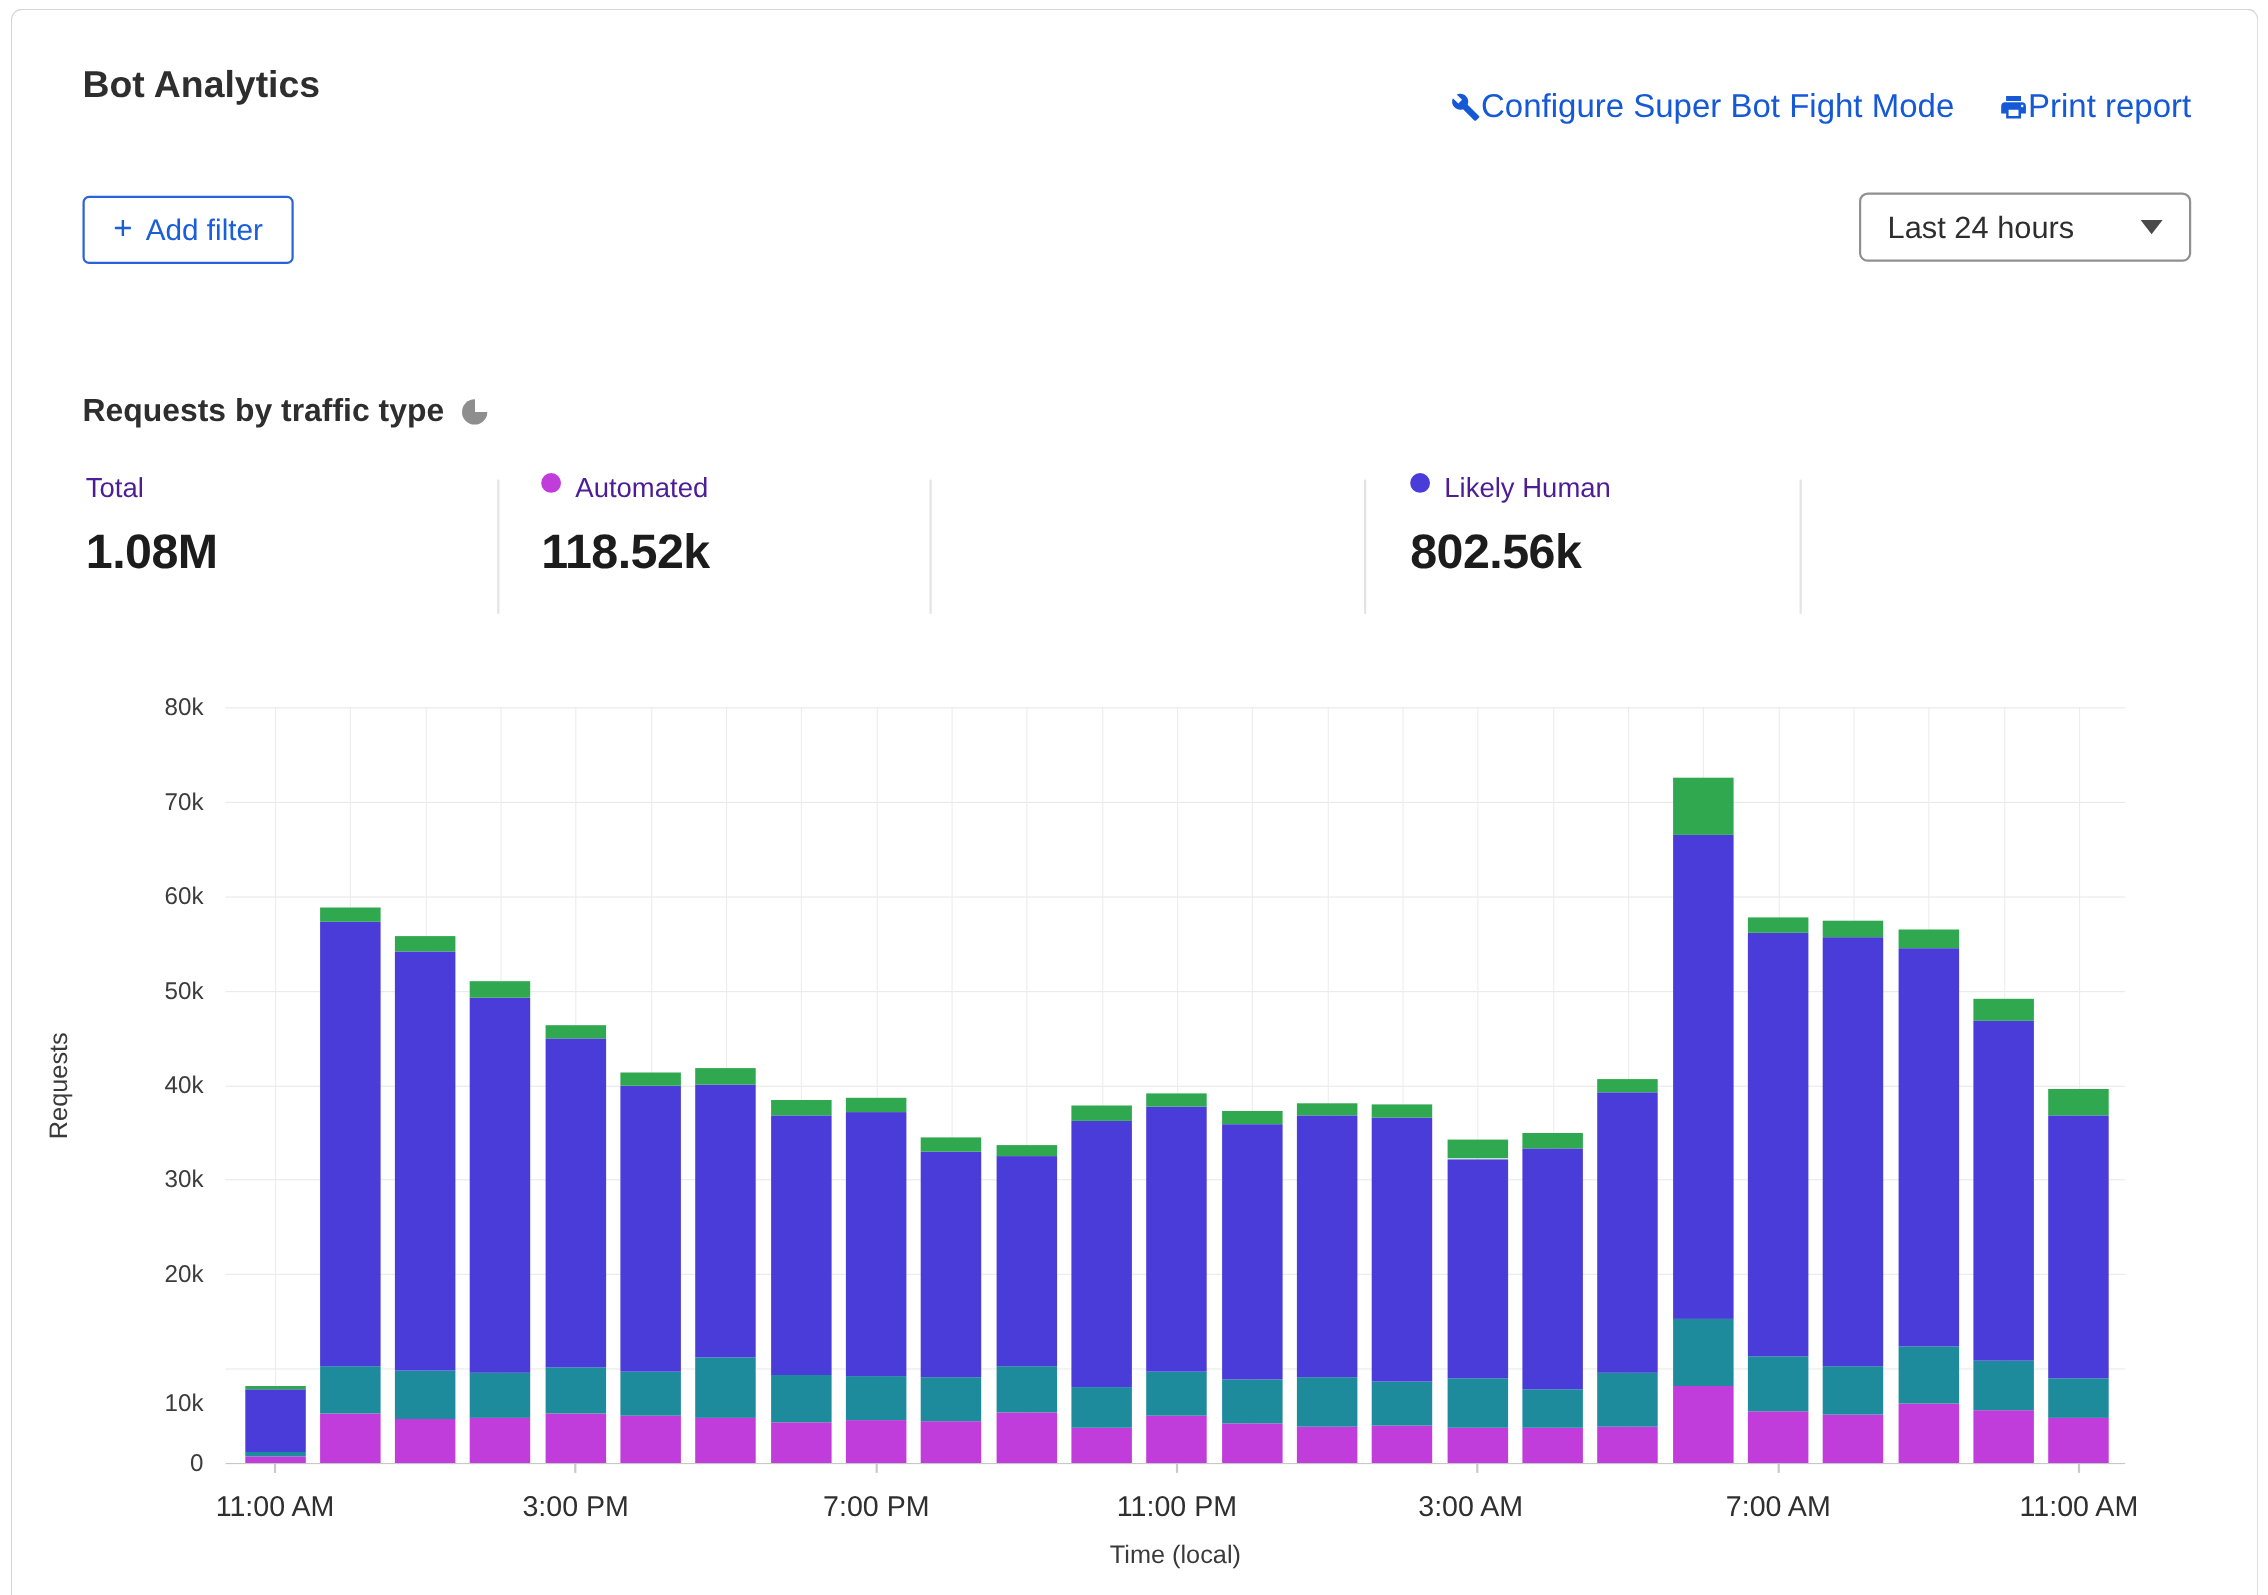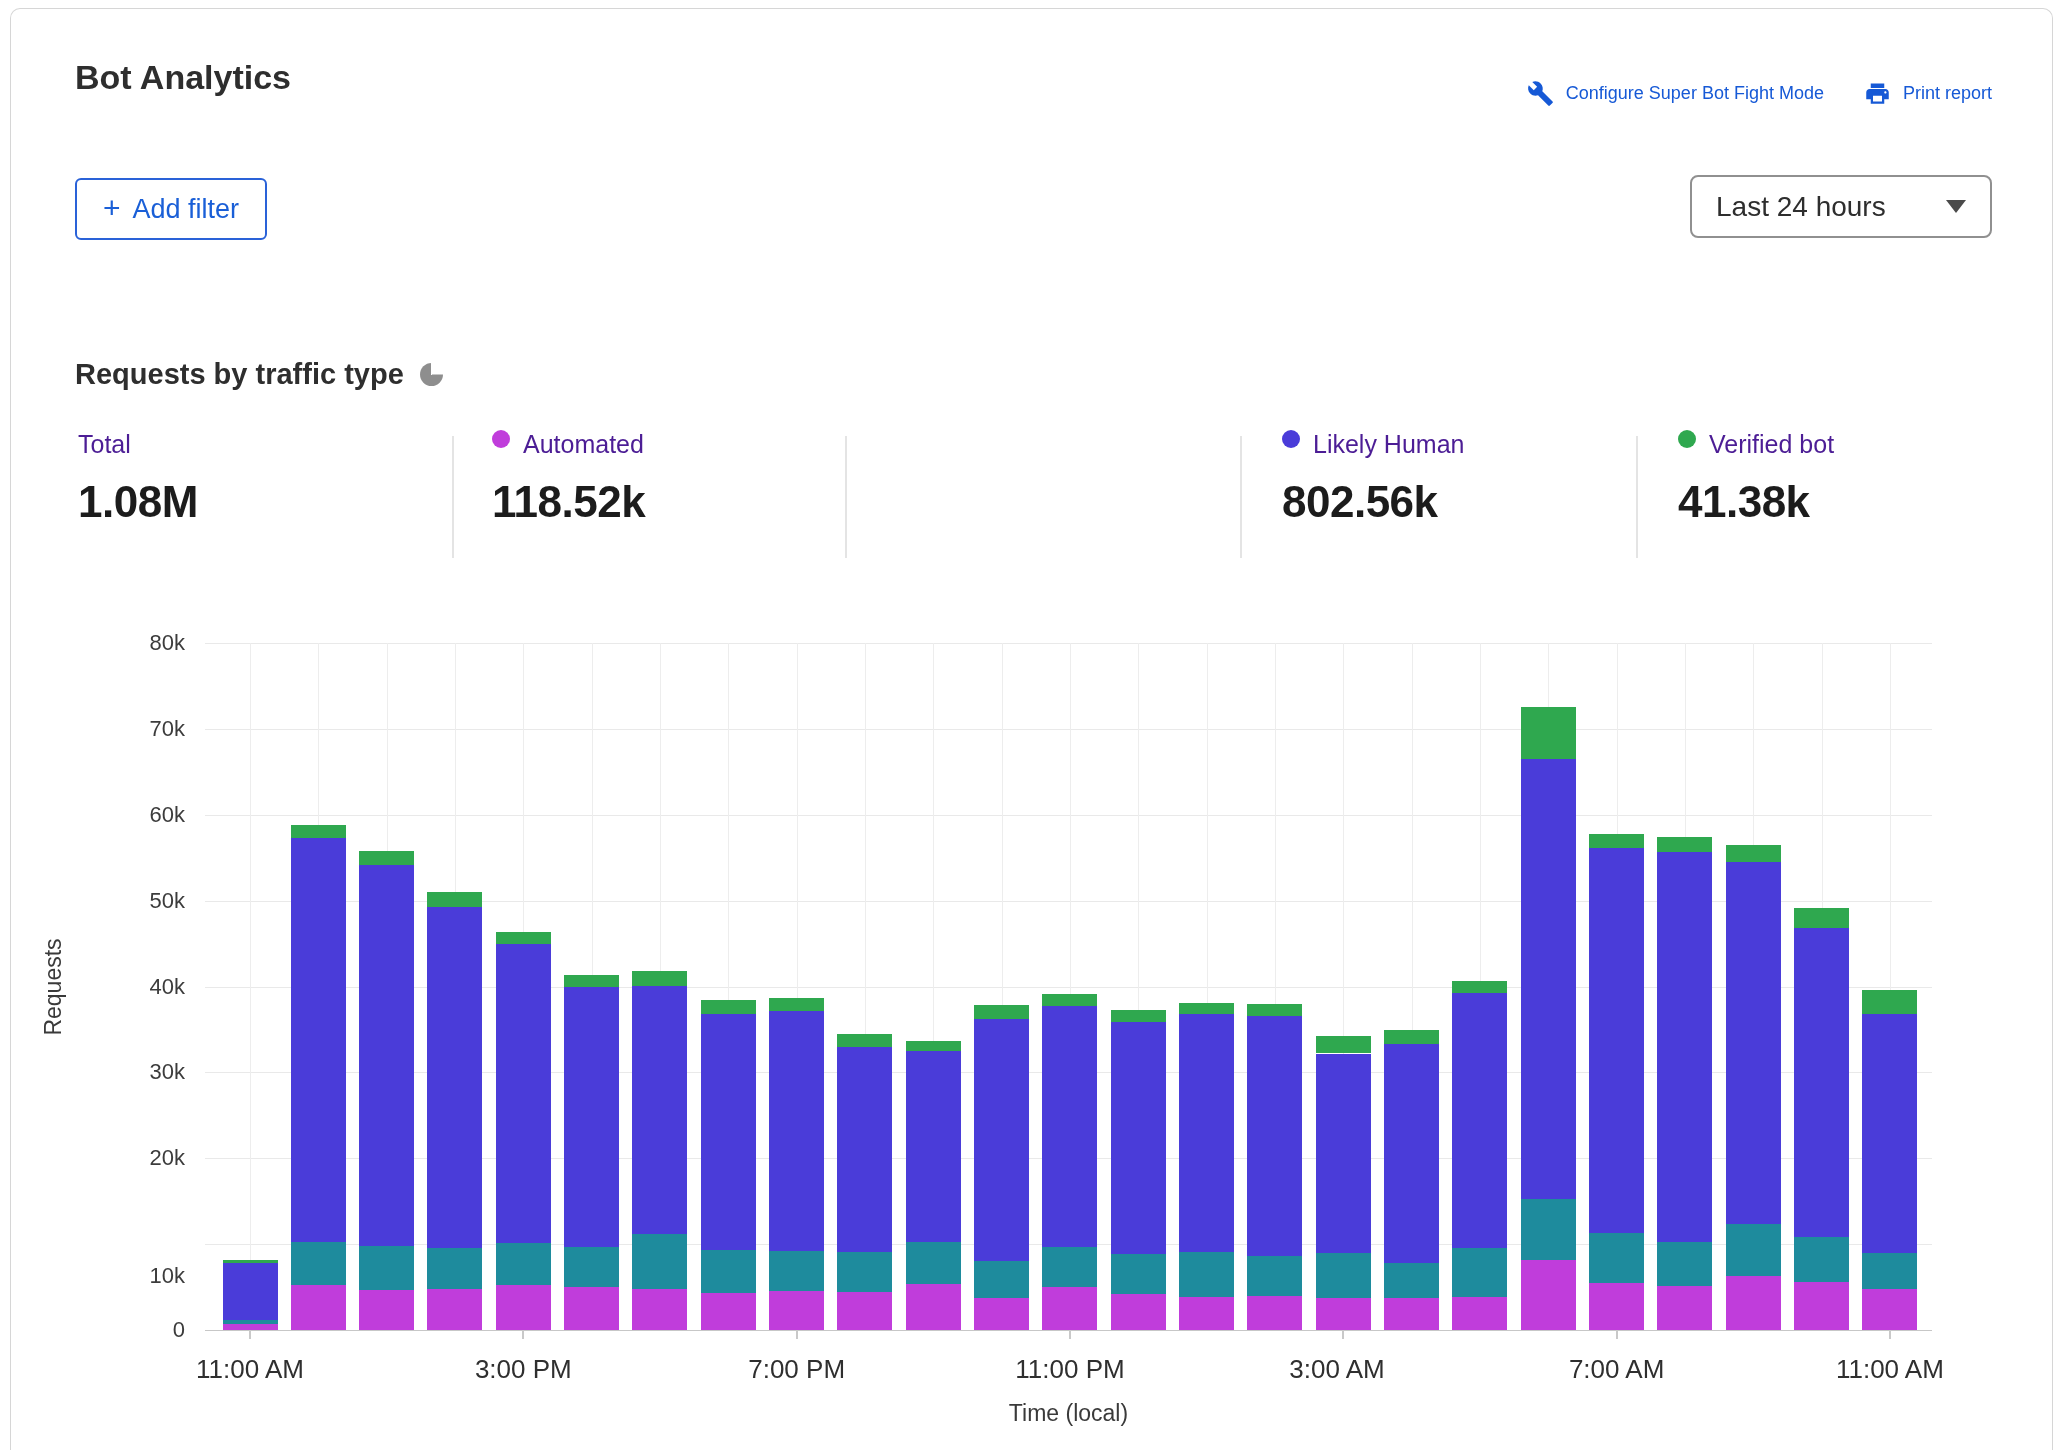--- a/index.html
+++ b/index.html
@@ -6,21 +6,21 @@
   html,body { background:#fff; }
   body { font-family:"Liberation Sans", sans-serif; }
   #page { position:relative; width:2062px; height:1450px; background:#fff; overflow:hidden; }
 
   .card { position:absolute; left:10px; top:8px; width:2043px; height:1442px;
           border:1px solid #d6d6d6; border-bottom:none; border-radius:10px 10px 0 0; background:#fff; }
 
   .page-title { position:absolute; left:75px; top:58px; font-size:34px; font-weight:700; color:#2e2e2e; }
 
   .header-links { position:absolute; top:80px; right:70px; display:flex; gap:40px; align-items:center; }
-  .hlink { display:flex; align-items:center; gap:12px; color:#1659d6; font-size:18px; cursor:pointer; }
+  .hlink { display:flex; align-items:center; gap:0; color:#1659d6; font-size:30px; cursor:pointer; }
   .hlink svg { width:27px; height:27px; fill:#1659d6; }
 
   .add-filter-btn { position:absolute; left:75px; top:178px; width:192px; height:62px;
           border:2px solid #2a62d8; border-radius:6px; color:#1a5fd7; font-size:27px;
           display:flex; align-items:center; justify-content:center; gap:12px; background:#fff; cursor:pointer; }
   .add-filter-btn .plus { font-size:30px; font-weight:400; margin-top:-3px; }
 
   .time-select { position:absolute; top:175px; right:70px; width:302px; height:63px;
           border:2px solid #909090; border-radius:8px; background:#fff; display:flex; align-items:center;
           padding:0 24px; font-size:28px; color:#2e2e2e; cursor:pointer; }
@@ -102,27 +102,20 @@
           <span>Automated</span>
         </div>
         <div class="stat-value">118.52k</div>
       </div>
       <div class="stat-col" style="left: 1282px;">
         <div class="stat-label-row">
           <span class="stat-dot" style="background: rgb(74, 60, 217);"></span>
           <span>Likely Human</span>
         </div>
         <div class="stat-value">802.56k</div>
-      </div>
-      <div class="stat-col" style="left: 1678px;">
-        <div class="stat-label-row">
-          <span class="stat-dot" style="background: rgb(47, 168, 79);"></span>
-          <span>Verified bot</span>
-        </div>
-        <div class="stat-value">41.38k</div>
       </div>
       <div class="stat-divider" style="left: 452px;"></div>
       <div class="stat-divider" style="left: 845px;"></div>
       <div class="stat-divider" style="left: 1240px;"></div>
       <div class="stat-divider" style="left: 1636px;"></div>
     </div>
 
   <div id="plot">
       <div class="hgrid zero" style="top: 687px;"></div>
       <div class="ylab" style="top: 674px;">0</div>

